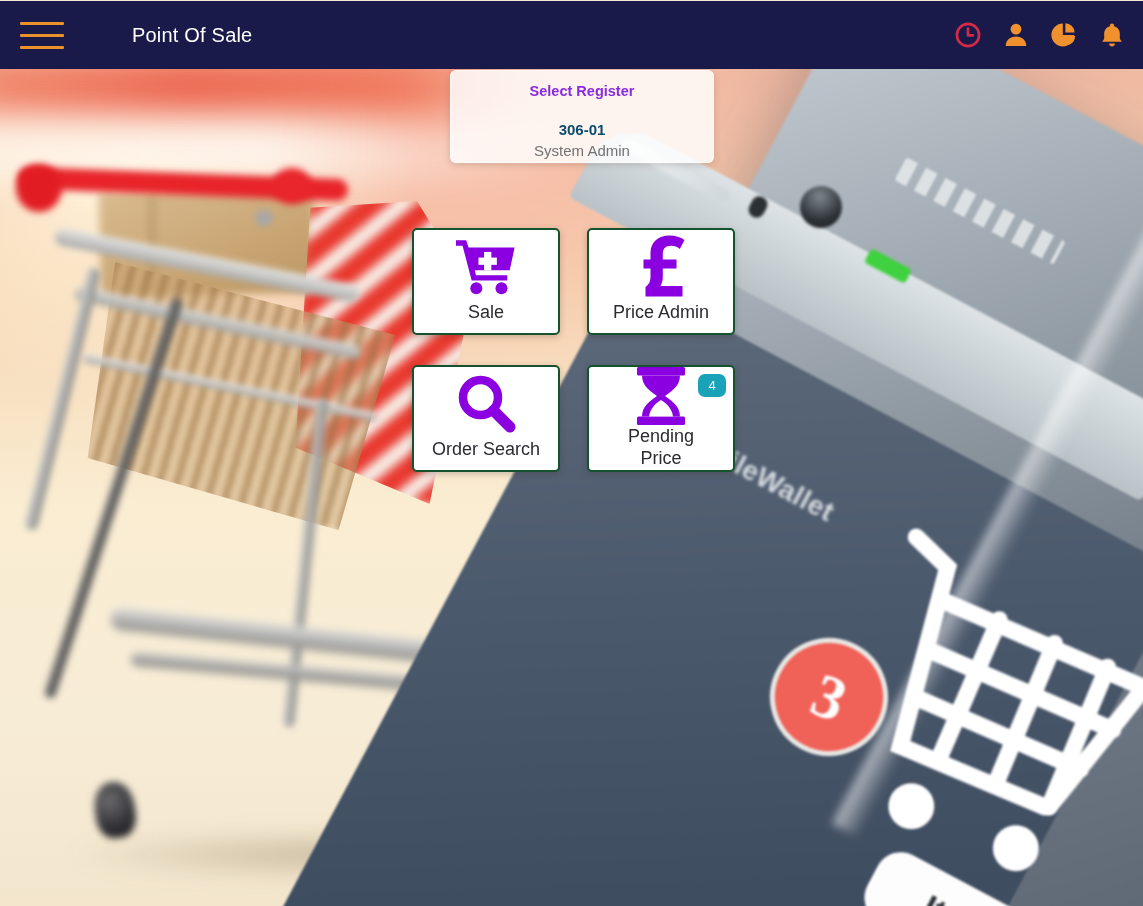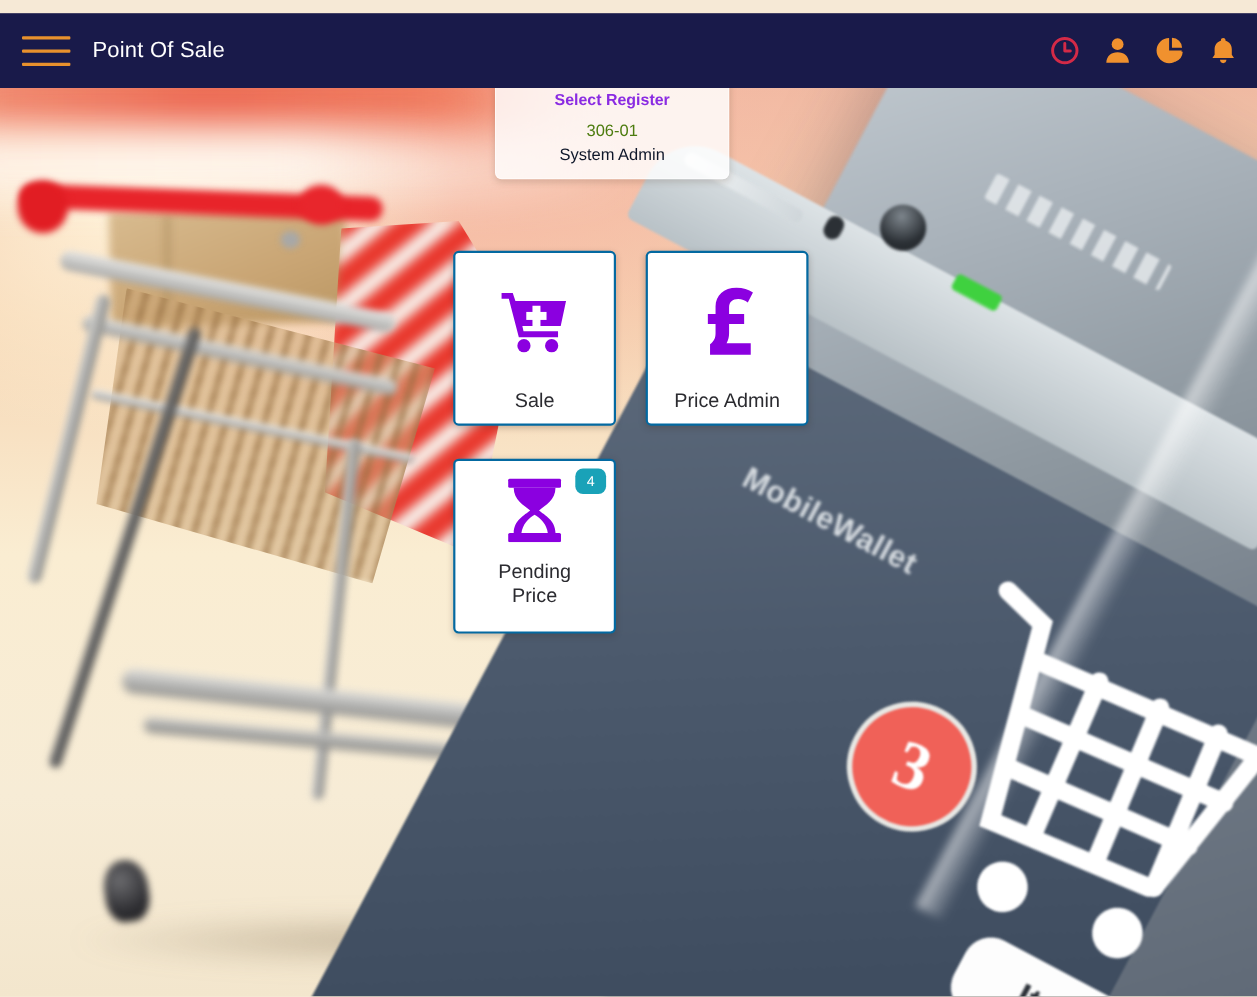--- a/index.html
+++ b/index.html
@@ -140,46 +140,46 @@
 
   
   .phone-btn { position:absolute; transform-origin:left top;
         border-radius:26px; display:flex; align-items:center;
         font-size:34px; font-weight:700; padding-left:60px;
         filter:blur(.9px); white-space:nowrap; }
   .phone-btn-items { left:420px; top:805px; width:420px; height:74px;
         background:#fdfdfd; color:#2c3138; transform:rotate(28deg); }
 
   
-  .header { position:absolute; left:0; top:12px; width:1143px; height:68px;
-        background:#191a4a; display:flex; align-items:center; z-index:40; }
+  .header { position:absolute; left:0; top:1px; width:1143px; height:68px;
+        background:#191a4a; display:flex; align-items:center; z-index:40;gap:48px; }
   .hamburger { width:44px; margin-left:20px; cursor:pointer;
         display:flex; flex-direction:column; gap:9px; }
   .hamburger i { display:block; height:3px; background:#e8912d; border-radius:1px; }
   .app-title { color:#fff; font-size:20px; margin-left:20px; letter-spacing:.2px; }
   .header-icons { margin-left:auto; margin-right:16px; display:flex; align-items:center; gap:18px; }
   .hicon { width:30px; height:30px; display:flex; align-items:center; justify-content:center;
         cursor:pointer; }
 
   
-  .register-card { position:absolute; left:450px; top:70px; width:213px; height:93px;
+  .register-card { position:absolute; left:450px; top:70px; width:264px; height:93px;
         background:rgba(255,255,255,.82); border-radius:6px; z-index:30;
         border:1px solid rgba(255,255,255,.6);
         box-shadow:0 2px 7px rgba(90,70,50,.22);
         display:flex; flex-direction:column; align-items:center; padding-top:12px; cursor:pointer; }
   .register-title { color:#8a2be2; font-size:14.5px; font-weight:bold; }
-  .register-id { color:#4d7c0f; font-size:15px; font-weight:normal; margin-top:12px; }
-  .register-user { color:#0f172a; font-size:15px; margin-top:4px; }
+  .register-id { color:#0c4a6e; font-size:15px; font-weight:bold; margin-top:22px; }
+  .register-user { color:#737373; font-size:15px; margin-top:4px; }
 
   
   .tiles { position:absolute; left:412px; top:228px; width:324px; z-index:30; }
   .tile-row { display:flex; gap:27px; }
   .tile-row + .tile-row { margin-top:30px; }
-  .tile { position:relative; width:148px; height:159px; background:#fff;
-        border:2px solid #0369a1; border-radius:5px; cursor:pointer;
+  .tile { position:relative; width:148px; height:107px; background:#fff;
+        border:2px solid #14532d; border-radius:5px; cursor:pointer;
         display:flex; flex-direction:column; align-items:center;
         box-shadow:0 2px 6px rgba(60,40,30,.25); }
   .tile-icon { flex:1; display:flex; align-items:center; justify-content:center; width:100%; }
   .tile-label { font-size:18px; color:#2b2b30; text-align:center;
         line-height:22px; padding-bottom:10px; }
   .tile-label.two-line { padding-bottom:22px; }
   .badge { position:absolute; right:7px; top:7px; min-width:28px; height:23px;
         background:#19a2b8; border-radius:7px; color:#fff; font-size:13px;
         display:flex; align-items:center; justify-content:center; padding:0 7px; }
 </style>
@@ -322,20 +322,29 @@
                      L43.5 24.5 L29.8 24.5 L29.8 18.5 C29.8 13.5 33 10.8 38 10.8
                      C41.5 10.8 44.3 12 46.8 14 L51.5 5 C47.5 2 42.5 0.5 36.5 0.5 Z"></path>
           </svg>
         </div>
         <div class="tile-label">Price Admin</div>
       </div>
     </div>
 
     <div class="tile-row">
 
+      <div class="tile">
+        <div class="tile-icon">
+          <svg width="60" height="60" viewBox="0 0 60 60">
+            <circle cx="24.5" cy="24.5" r="17.5" fill="none" stroke="#8b00e0" stroke-width="8.5"></circle>
+            <path d="M37.5 37.5 L54 54" stroke="#8b00e0" stroke-width="11" stroke-linecap="round"></path>
+          </svg>
+        </div>
+        <div class="tile-label">Order Search</div>
+      </div>
 
       <div class="tile">
         <div class="badge">4</div>
         <div class="tile-icon">
           <svg width="54" height="58" viewBox="0 0 54 58" fill="#8b00e0">
             <rect x="3" y="0" width="48" height="8.5" rx="1.5"></rect>
             <rect x="3" y="49.5" width="48" height="8.5" rx="1.5"></rect>
             <path d="M8 8.5 H46 C46 20 36 25 31 29 C36 33 46 38 46 49.5 H8
                      C8 38 18 33 23 29 C18 25 8 20 8 8.5 Z"></path>
             <path d="M27 33 C21 36.5 16 42 15 49.5 H39 C38 42 33 36.5 27 33 Z" fill="#fff"></path>

